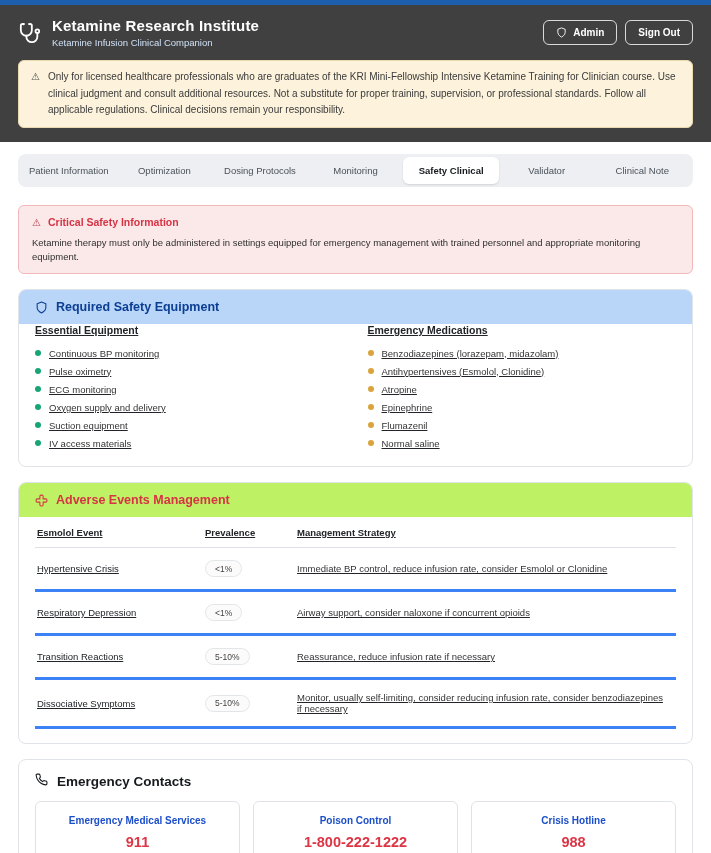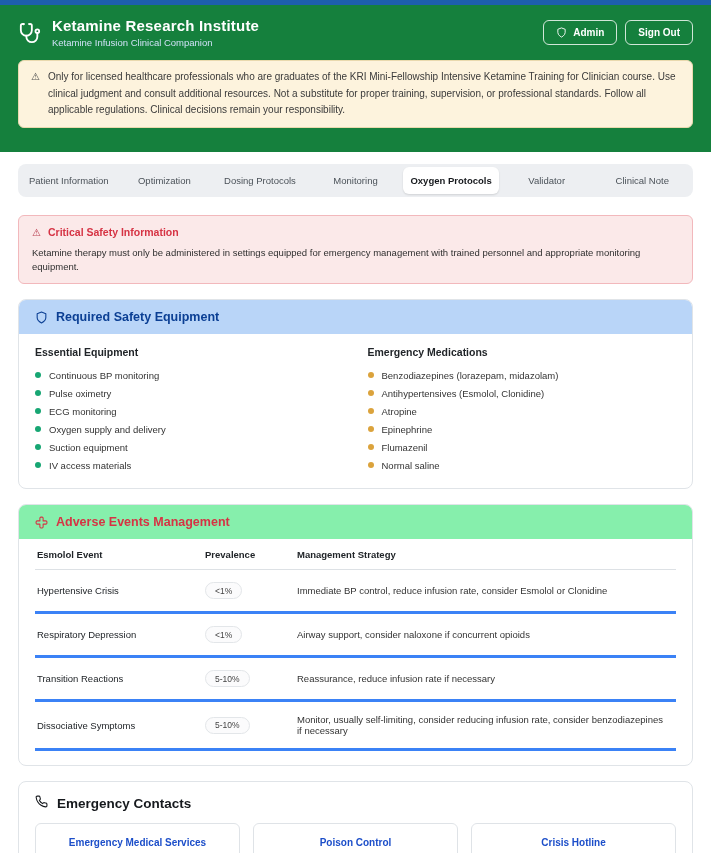--- a/index.html
+++ b/index.html
@@ -1,19 +1,19 @@
 <!DOCTYPE html>
 <html><head>
 <meta charset="utf-8">
 <style>
   * { margin:0; padding:0; box-sizing:border-box; }
   html,body { width:711px; background:#ffffff; font-family:"Liberation Sans", sans-serif; color:#212529; }
 
   .top-strip { height:5px; background:#1d5fad; }
-  .app-header { background:#15803d; padding:12px 18px 24px; }
+  .app-header { background:#404040; padding:12px 18px 14px; }
   .header-row { display:flex; align-items:center; justify-content:space-between; }
   .brand { display:flex; align-items:center; gap:10px; }
   .logo-icon { width:24px; height:24px; display:flex; align-items:center; justify-content:center; }
   .app-title { color:#ffffff; font-size:15px; font-weight:bold; letter-spacing:.2px; }
   .app-subtitle { color:#cfe0f6; font-size:9.5px; margin-top:3px; }
   .header-actions { display:flex; gap:8px; }
   .hbtn { display:flex; gap:6px; background:transparent; border:1px solid rgba(255,255,255,.8);
           color:#ffffff; font-family:inherit; font-size:10px; font-weight:bold; padding:6px 12px; border-radius:6px; cursor:pointer; }
   .hbtn svg { display:block; }
 
@@ -30,23 +30,23 @@
 
   .critical { margin-top:18px; background:#fbe9e9; border:1px solid #f2b8bc; border-radius:6px; padding:9px 13px; }
   .critical-title-row { display:flex; align-items:center; gap:7px; }
   .critical-title { color:#d63344; font-size:10.5px; font-weight:bold; }
   .critical .warn-glyph { color:#b45; }
   .critical-body { margin-top:6px; font-size:9.5px; color:#2f2f2f; line-height:1.5; }
 
   .panel { margin-top:15px; border:1px solid #e0e4e8; border-radius:8px; overflow:hidden; background:#fff; }
   .panel-head { display:flex; align-items:center; gap:8px; padding:10px 16px; font-size:12.5px; font-weight:bold; }
   .panel-head.blue { background:#b9d5f8; color:#0b3f94; }
-  .panel-head.pink { background:#86efac; color:#d63344; }
+  .panel-head.pink { background:#bef264; color:#d63344; }
   .panel-head svg { display:block; }
-  .panel-body { padding:12px 16px 14px; }
+  .panel-body { padding:0 16px 14px;text-decoration:underline; }
   .cols2 { display:grid; grid-template-columns:1fr 1fr; column-gap:24px; }
   .list-heading { font-size:10.5px; font-weight:bold; color:#212529; margin-bottom:8px; }
   ul.dotlist { list-style:none; }
   ul.dotlist li { display:flex; align-items:center; gap:8px; font-size:9.5px; color:#333; padding:3.5px 0; }
   .dot { width:6px; height:6px; border-radius:50%; flex:0 0 auto; }
   .dot.green { background:#17a673; }
   .dot.amber { background:#dba33c; }
 
   table.ae { width:100%; border-collapse:collapse; }
   table.ae th { text-align:left; font-size:9.5px; font-weight:bold; color:#212529; padding:8px 8px 9px 2px; border-bottom:1px solid #dde1e5; }
@@ -103,21 +103,21 @@
   </div>
 </header>
 
 <main>
 
   <nav class="tabs">
     <div class="tab">Patient Information</div>
     <div class="tab">Optimization</div>
     <div class="tab">Dosing Protocols</div>
     <div class="tab">Monitoring</div>
-    <div class="tab active">Oxygen Protocols</div>
+    <div class="tab active">Safety Clinical</div>
     <div class="tab">Validator</div>
     <div class="tab">Clinical Note</div>
   </nav>
 
   <div class="critical">
     <div class="critical-title-row">
       <span class="warn-glyph">⚠</span>
       <span class="critical-title">Critical Safety Information</span>
     </div>
     <div class="critical-body">Ketamine therapy must only be administered in settings equipped for emergency management with trained personnel and appropriate monitoring equipment.</div>

